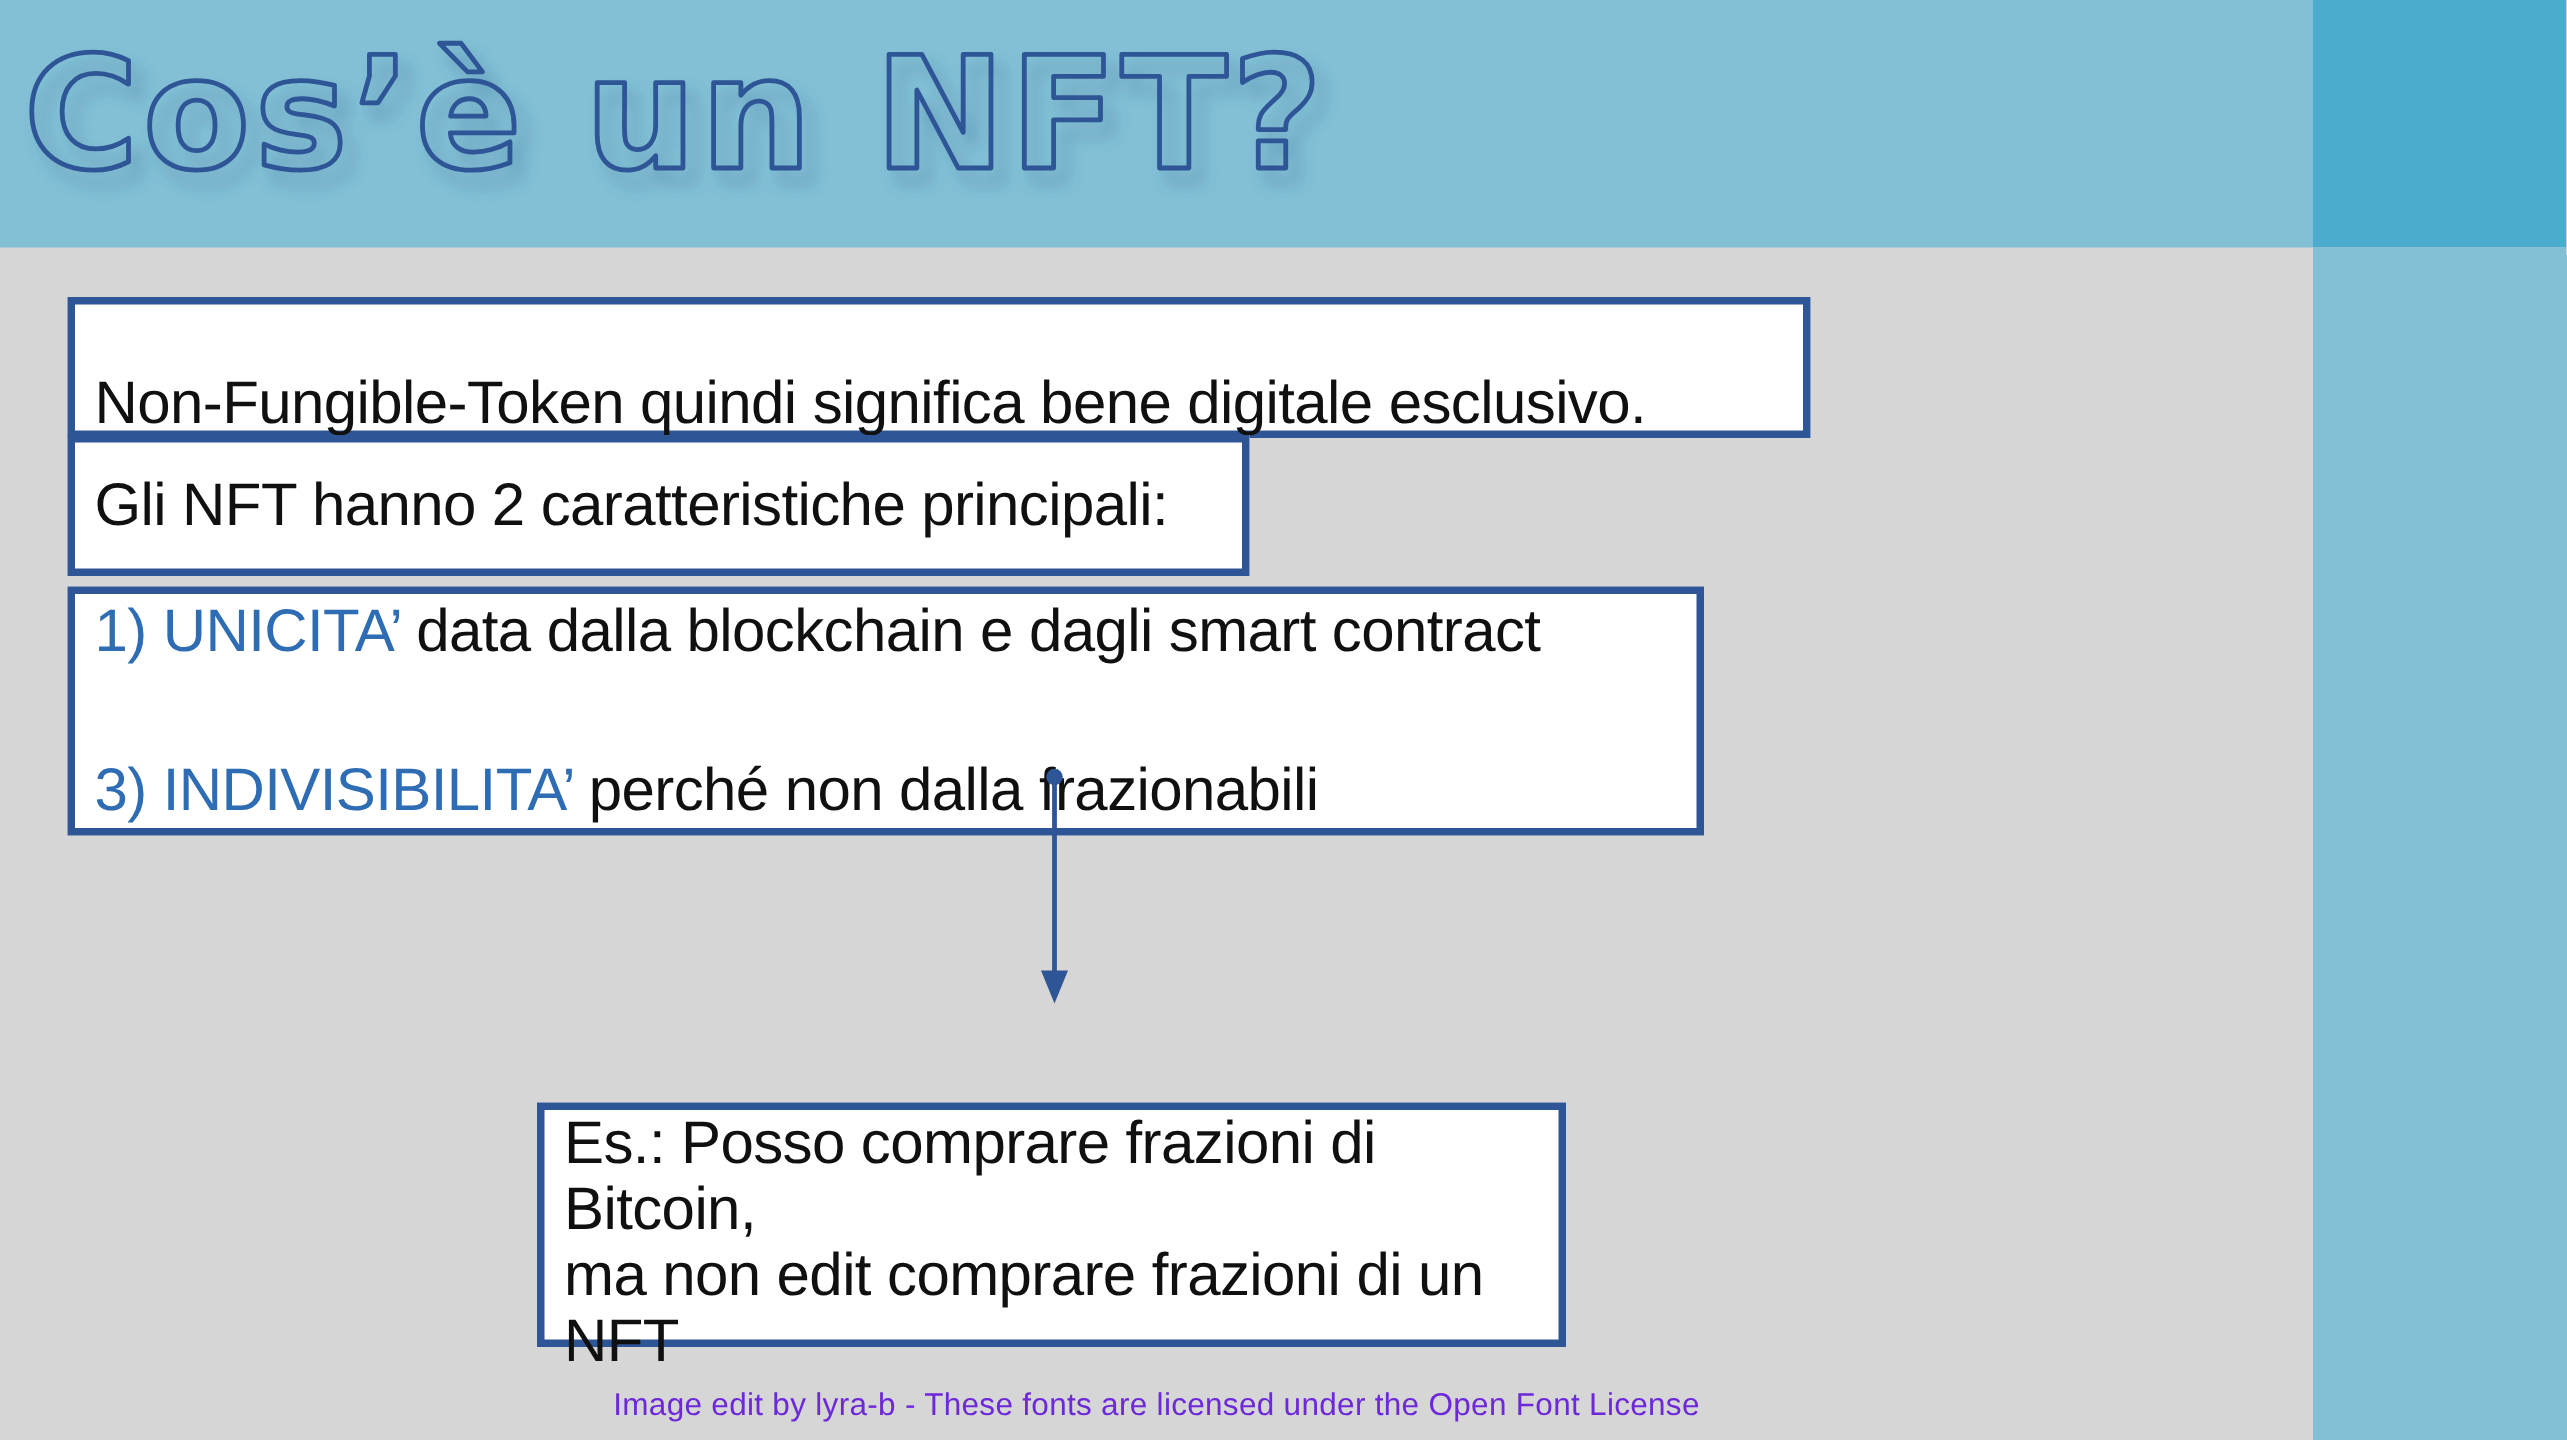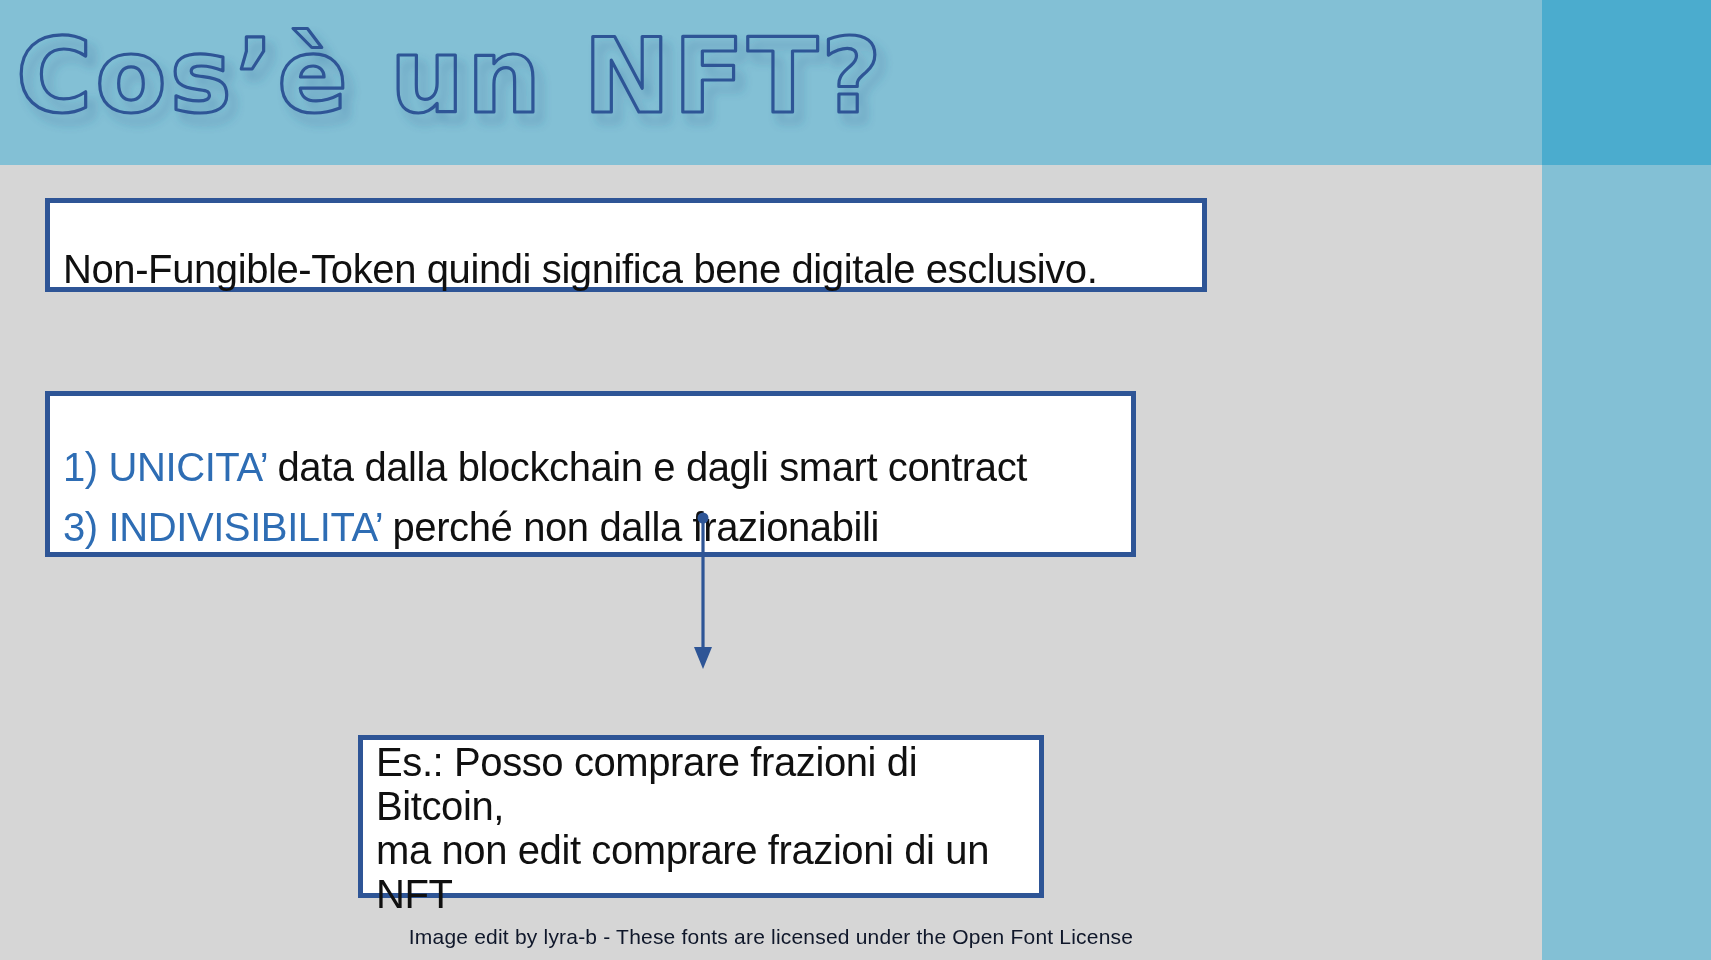--- a/index.html
+++ b/index.html
@@ -104,21 +104,21 @@
     font-size: 40px;
     line-height: 48px;
   }
 
   #box-features {
     left: 45px;
     top: 391px;
     width: 1091px;
     height: 166px;
     padding: 0 13px;
-    justify-content: flex-end;
+    justify-content: space-between;
     gap: 10px;
   }
   #box-features .line {
     font-size: 40px;
     line-height: 50px;
   }
   .accent {
     color: #2e6db4;
   }
 
@@ -149,21 +149,21 @@
 
   
   .footer {
     position: absolute;
     left: 0;
     top: 925px;
     width: 1542px;
     text-align: center;
     font-family: "Liberation Sans", sans-serif;
     font-size: 21px;
-    color: #0f172a;
+    color: #6d28d9;
     letter-spacing: 0.2px;
   }
 </style>
 </head>
 <body>
 
 <div id="slide">
 
   <div class="band-header"></div>
   <div class="rail-top"></div>
@@ -177,20 +177,23 @@
         </filter>
       </defs>
       <text id="title-text" x="8" y="104" font-family="'DejaVu Sans', sans-serif" font-size="104" font-weight="700" letter-spacing="3" fill="none" stroke="#2e5596" stroke-width="3.2" stroke-linejoin="round" filter="url(#ttlshadow)">Cos’è un NFT?</text>
     </svg>
   </div>
 
   <div class="box" id="box-definition">
     <div class="line">Non-Fungible-Token quindi significa bene digitale esclusivo.</div>
   </div>
 
+  <div class="box" id="box-characteristics">
+    <div class="line">Gli NFT hanno 2 caratteristiche principali:</div>
+  </div>
 
   <div class="box" id="box-features">
     <div class="line"><span class="accent">1) UNICITA’</span><span> data dalla blockchain e dagli smart contract</span></div>
     <div class="line"><span class="accent">3) INDIVISIBILITA’</span><span> perché non dalla frazionabili</span></div>
   </div>
 
   <div class="connector">
     <svg width="60" height="240" viewBox="0 0 60 240" overflow="visible">
       <circle cx="23" cy="13" r="5.5" fill="#2e5596"></circle>
       <line x1="23" y1="13" x2="23" y2="148" stroke="#2e5596" stroke-width="3.2"></line>

